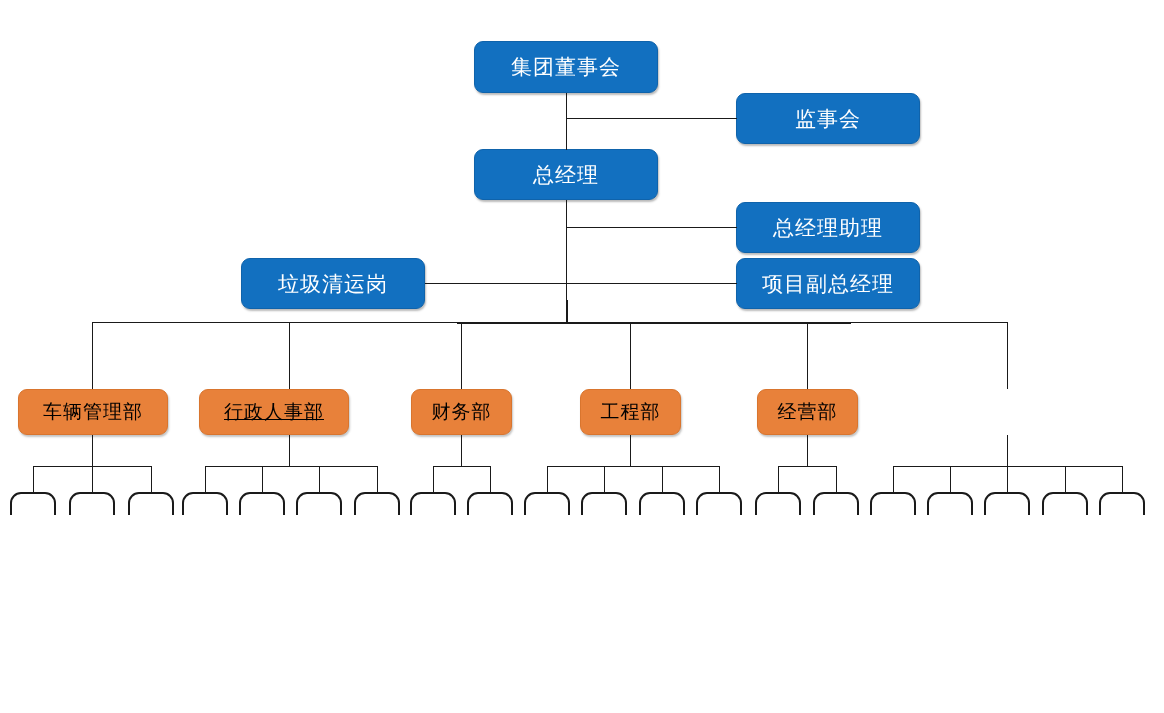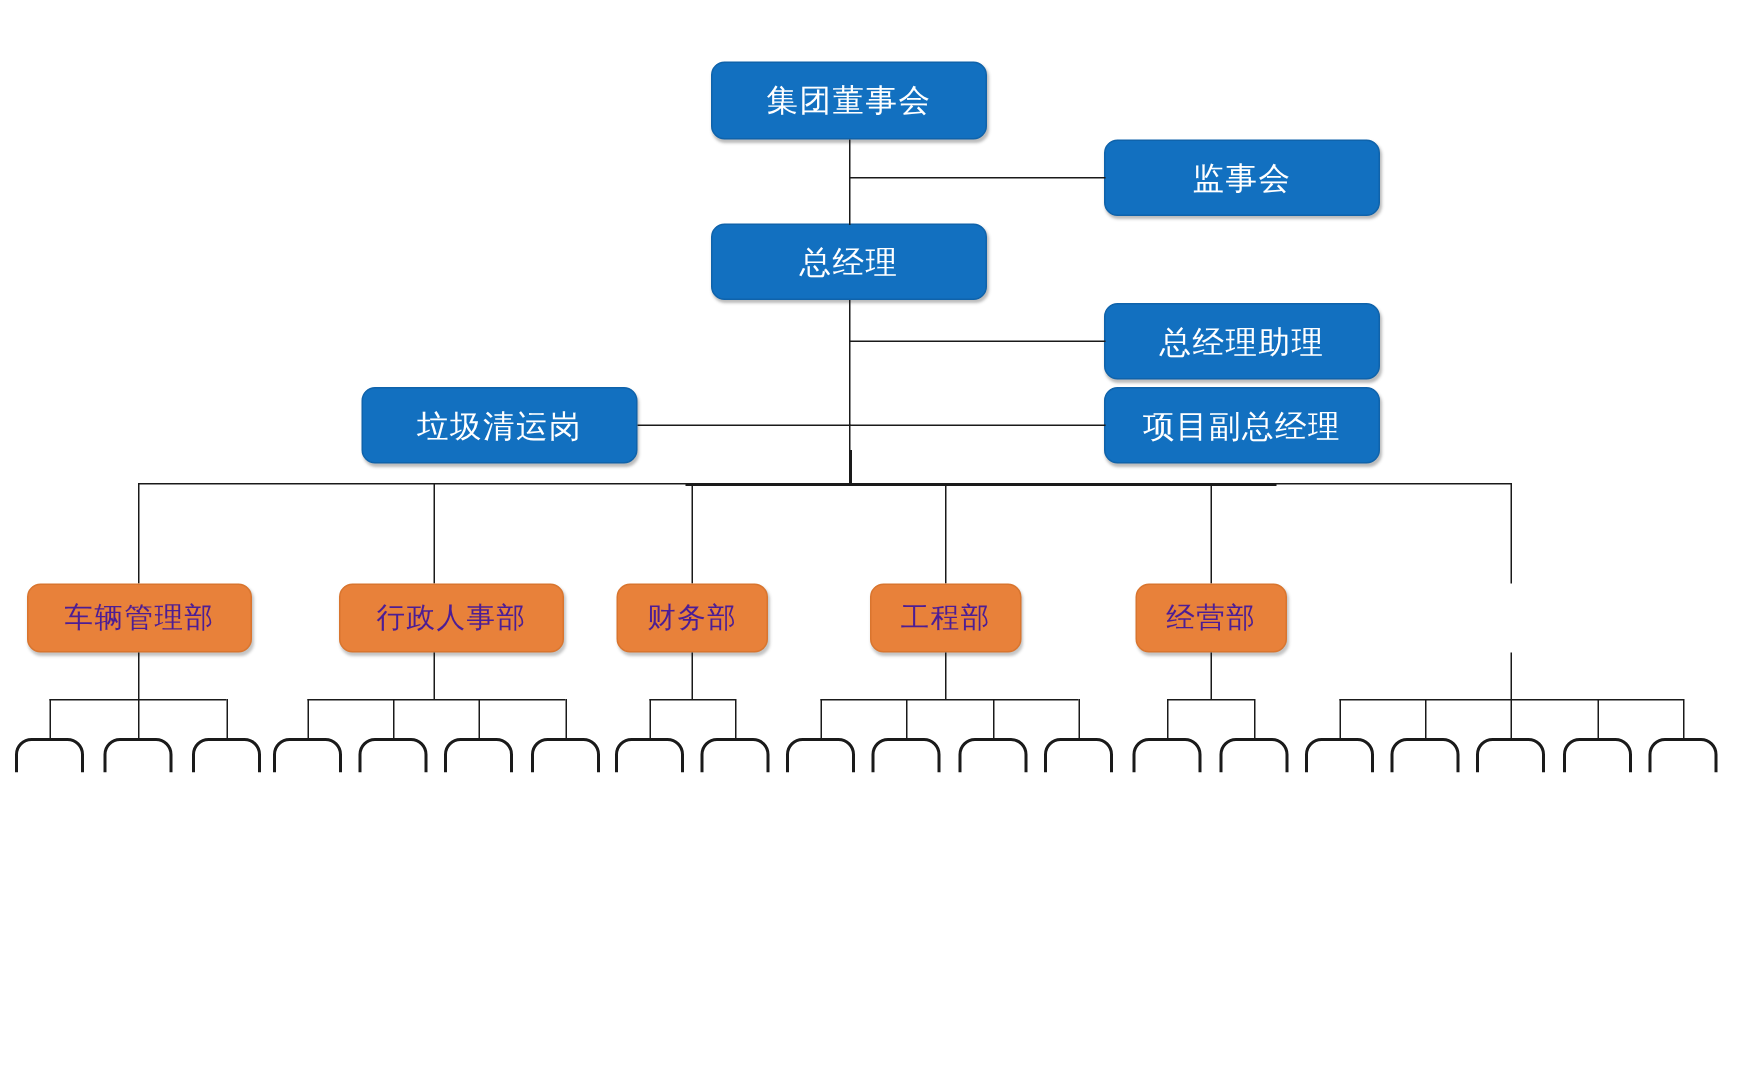--- a/index.html
+++ b/index.html
@@ -45,21 +45,21 @@
     color: #ffffff;
     font-size: 21px;
     letter-spacing: 1px;
     box-shadow: 1px 2px 2px rgba(60,60,60,0.35);
   }
 
   .node.orange {
     background: #e8813a;
     border: 1px solid #d9752e;
     border-radius: 9px;
-    color: #4c1d95;
+    color: #000000;
     font-size: 19px;
     letter-spacing: 1px;
     box-shadow: 1px 2px 2px rgba(60,60,60,0.30);
   }
 
   .node.leaf {
     background: #ffffff;
     border: 2px solid #1a1a1a;
     border-radius: 11px;
     color: #111111;
@@ -118,21 +118,21 @@
   <div class="line h" style="left:92px; top:322px; width:475px;"></div>
   <div class="line thick-h" style="left:457px; top:322px; width:394px;"></div>
   <div class="line h" style="left:566px; top:322px; width:442px;"></div>
 
   <div class="line v" style="left:92px; top:322px; height:67px;"></div>
   <div class="node orange" style="left:18px; top:389px; width:150px; height:46px;">
     <span>车辆管理部</span>
   </div>
 
   <div class="line v" style="left:289px; top:322px; height:67px;"></div>
-  <div class="node orange" style="left:226px; top:389px; width:150px; height:46px;">
+  <div class="node orange" style="left:199px; top:389px; width:150px; height:46px;text-decoration:underline;">
     <span>行政人事部</span>
   </div>
 
   <div class="line v" style="left:461px; top:322px; height:67px;"></div>
   <div class="node orange" style="left:411px; top:389px; width:101px; height:46px;">
     <span>财务部</span>
   </div>
 
   <div class="line v" style="left:630px; top:322px; height:67px;"></div>
   <div class="node orange" style="left:580px; top:389px; width:101px; height:46px;">

